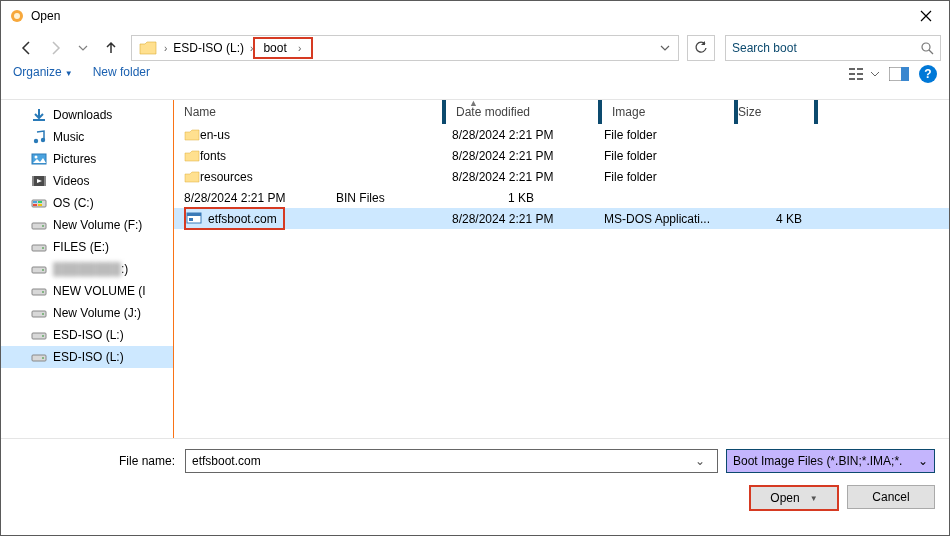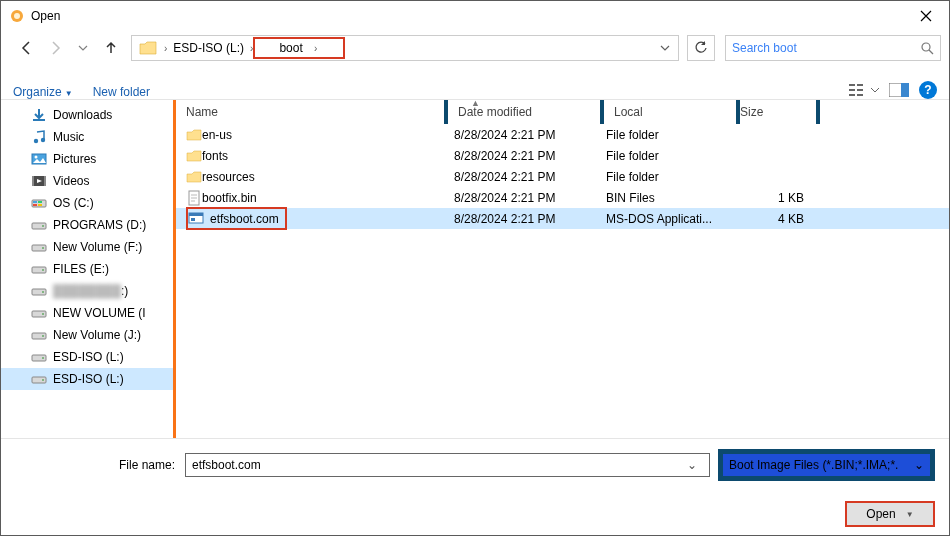--- a/index.html
+++ b/index.html
@@ -8,33 +8,33 @@
 .title-icon{width:16px;height:16px;margin-right:6px}
 .title-text{font-size:12px}
 .close-btn{margin-left:auto;width:46px;height:30px;display:flex;align-items:center;justify-content:center;font-size:14px}
 .navrow{height:34px;display:flex;align-items:center;padding:0 8px 0 14px;gap:4px}
 .nav-arrow{width:24px;height:24px;display:flex;align-items:center;justify-content:center;color:#808080}
 .nav-arrow.enabled{color:#000}
 .breadcrumb{flex:1;display:flex;align-items:center;height:24px;border:1px solid #ccc;background:#fff;padding:0 2px;margin:0 4px}
 .pc-icon{width:20px;height:20px;fill:#f8d472}
 .bc-seg{padding:0 4px;display:flex;align-items:center;height:22px}
 .bc-chev{color:#606060;font-size:10px;padding:0 2px}
-.bc-highlight{border:2px solid #d63a22;padding:2px 24px;margin-left:-2px}
+.bc-highlight{border:2px solid #d63a22;padding:2px 8px;margin-left:-2px}
 .bc-drop{margin-left:auto;color:#606060;padding:0 6px}
 .refresh-btn{width:26px;height:24px;border:1px solid #ccc;display:flex;align-items:center;justify-content:center}
-.search-box{width:202px;height:24px;border:1px solid #ccc;margin-left:6px;display:flex;align-items:center;padding:0 6px;color:#3b82f6}
+.search-box{width:202px;height:24px;border:1px solid #ccc;margin-left:6px;display:flex;align-items:center;padding:0 6px;color:#0c4a6e}
 .search-box .ph{flex:1}
-.toolbar{height:34px;border-bottom:1px solid #e5e5e5;display:flex;align-items:flex-end;padding:0 12px;gap:20px}
+.toolbar{height:34px;border-bottom:1px solid #e5e5e5;display:flex;align-items:flex-start;padding:0 12px;gap:20px}
 .tb-link{color:#1a60b0;cursor:default}
 .tb-link .drop{font-size:8px;margin-left:3px}
 .tb-right{margin-left:auto;display:flex;align-items:center;gap:10px}
 .view-btn{display:flex;align-items:center;gap:4px;color:#555}
 .help-circle{width:18px;height:18px;border-radius:50%;background:#0078d7;color:#fff;display:flex;align-items:center;justify-content:center;font-size:12px;font-weight:bold}
 .body{flex:1;display:flex;overflow:hidden}
-.tree{width:172px;border-right:3px solid #f97316;overflow:hidden;padding-top:4px}
+.tree{width:172px;border-right:1px solid #f97316;overflow:hidden;padding-top:4px}
 .tree-item{height:22px;display:flex;align-items:center;padding-left:30px;gap:6px;white-space:nowrap}
 .tree-item.sel{background:#cde8ff}
 .ti-icon{width:16px;height:16px;flex-shrink:0}
 .list{flex:1;display:flex;flex-direction:column}
 .cols{height:24px;display:flex;align-items:center;color:#444;position:relative}
 .col{padding-left:10px;border-right:1px solid transparent}
 .cols .col{border-right:4px solid #0c4a6e;height:100%;display:flex;align-items:center}
 .c-name{width:258px}
 .c-date{width:142px}
 .c-type{width:122px}
@@ -43,25 +43,25 @@
 .rows{flex:1}
 .row{height:21px;display:flex;align-items:center}
 .row.sel{background:#cde8ff}
 .row .cell{padding-left:10px;overflow:hidden;text-overflow:ellipsis;white-space:nowrap}
 .row .c-name{display:flex;align-items:center;}
 .r-icon{width:16px;height:16px;flex-shrink:0}
 .folder-ic{fill:#ffe08f;stroke:#dcae3a;stroke-width:.5}
 .file-ic rect{fill:#fff;stroke:#999}
 .sel-box{border:2px solid #d63a22;padding:1px 6px 1px 0;display:flex;align-items:center;gap:6px;height:17px}
 .footer{height:86px;border-top:1px solid #e5e5e5;padding:10px 14px 0 14px}
-.fn-row{display:flex;align-items:center;gap:8px;margin-bottom:20px}
+.fn-row{display:flex;align-items:center;gap:8px;margin-bottom:12px}
 .fn-label{width:160px;text-align:right;padding-right:2px}
 .fn-input{flex:1;height:22px;border:1px solid #666;padding:0 6px;display:flex;align-items:center}
 .fn-drop{width:22px;text-align:center;color:#555}
-.ft-select{width:195px;height:22px;border:5px solid #0c4a6e;display:flex;align-items:center;padding:0 6px;background:#1d4ed8;justify-content:space-between;white-space:nowrap;overflow:hidden}
+.ft-select{width:195px;height:22px;border:1px solid #0c4a6e;display:flex;align-items:center;padding:0 6px;background:#c4b5fd;justify-content:space-between;white-space:nowrap;overflow:hidden}
 .btn-row{display:flex;justify-content:flex-end;gap:8px}
 .btn{width:86px;height:22px;border:1px solid #aaa;background:#e1e1e1;display:flex;align-items:center;justify-content:center}
 .btn.primary{border:2px solid #d63a22}
 svg{display:block}
 .drive-ic rect{fill:#d8d8d8;stroke:#888}
 .obsc{filter:blur(2px);color:#bbb}
 </style>
 </head>
 <body>
 
@@ -211,27 +211,20 @@
             <rect x="7" y="6" width="4" height="2" fill="#2ecc71"></rect>
             <rect x="7" y="9" width="4" height="2" fill="#f1c40f"></rect>
           </svg>
           <span>OS (C:)</span>
         </div>
         <div class="tree-item">
           <svg class="ti-icon drive-ic" viewBox="0 0 16 16">
             <rect x="1" y="6" width="14" height="6" rx="1"></rect>
             <circle cx="12" cy="9" r="1" fill="#6a6"></circle>
           </svg>
-          <span>PROGRAMS (D:)</span>
-        </div>
-        <div class="tree-item">
-          <svg class="ti-icon drive-ic" viewBox="0 0 16 16">
-            <rect x="1" y="6" width="14" height="6" rx="1"></rect>
-            <circle cx="12" cy="9" r="1" fill="#6a6"></circle>
-          </svg>
           <span>New Volume (F:)</span>
         </div>
         <div class="tree-item">
           <svg class="ti-icon drive-ic" viewBox="0 0 16 16">
             <rect x="1" y="6" width="14" height="6" rx="1"></rect>
             <circle cx="12" cy="9" r="1" fill="#6a6"></circle>
           </svg>
           <span>FILES (E:)</span>
         </div>
         <div class="tree-item">
@@ -269,21 +262,21 @@
           </svg>
           <span>ESD-ISO (L:)</span>
         </div>
       </div>
 
     <div class="list">
       <div class="cols">
         <span class="sort-ind">▲</span>
         <div class="col c-name">Name</div>
         <div class="col c-date">Date modified</div>
-        <div class="col c-type">Local</div>
+        <div class="col c-type">Image</div>
         <div class="col c-size">Size</div>
       </div>
       <div class="rows" id="rows">
           <div class="row">
             <div class="cell c-name">
               <svg class="r-icon" viewBox="0 0 16 16">
                 <path class="folder-ic" d="M1 5 L6 5 L8 3 L15 3 L15 13 L1 13 Z"></path>
               </svg>
               <span>en-us</span>
             </div>
@@ -307,27 +300,20 @@
               <svg class="r-icon" viewBox="0 0 16 16">
                 <path class="folder-ic" d="M1 5 L6 5 L8 3 L15 3 L15 13 L1 13 Z"></path>
               </svg>
               <span>resources</span>
             </div>
             <div class="cell c-date">8/28/2024 2:21 PM</div>
             <div class="cell c-type">File folder</div>
             <div class="cell c-size"></div>
           </div>
           <div class="row">
-            <div class="cell c-name">
-              <svg class="r-icon file-ic" viewBox="0 0 16 16">
-                <rect x="3" y="1" width="10" height="14"></rect>
-                <path d="M5 5 H11 M5 8 H11 M5 11 H9" stroke="#bbb" stroke-width="1"></path>
-              </svg>
-              <span>bootfix.bin</span>
-            </div>
             <div class="cell c-date">8/28/2024 2:21 PM</div>
             <div class="cell c-type">BIN Files</div>
             <div class="cell c-size">1 KB</div>
           </div>
           <div class="row sel">
             <div class="cell c-name">
               <span class="sel-box">
                 <svg class="r-icon" viewBox="0 0 16 16">
                   <rect x="1" y="2" width="14" height="10" fill="#fff" stroke="#3a7ab8"></rect>
                   <rect x="1" y="2" width="14" height="3" fill="#3a7ab8"></rect>
@@ -354,16 +340,17 @@
       <div class="ft-select">
         <span style="overflow:hidden;text-overflow:clip">Boot Image Files (*.BIN;*.IMA;*.</span>
         <span>⌄</span>
       </div>
     </div>
     <div class="btn-row">
       <div class="btn primary">
         <span>Open</span>
         <span style="font-size:8px;margin-left:10px;color:#555">▼</span>
       </div>
+      <div class="btn">Cancel</div>
     </div>
   </div>
 
 </div>
 
 </body></html>

